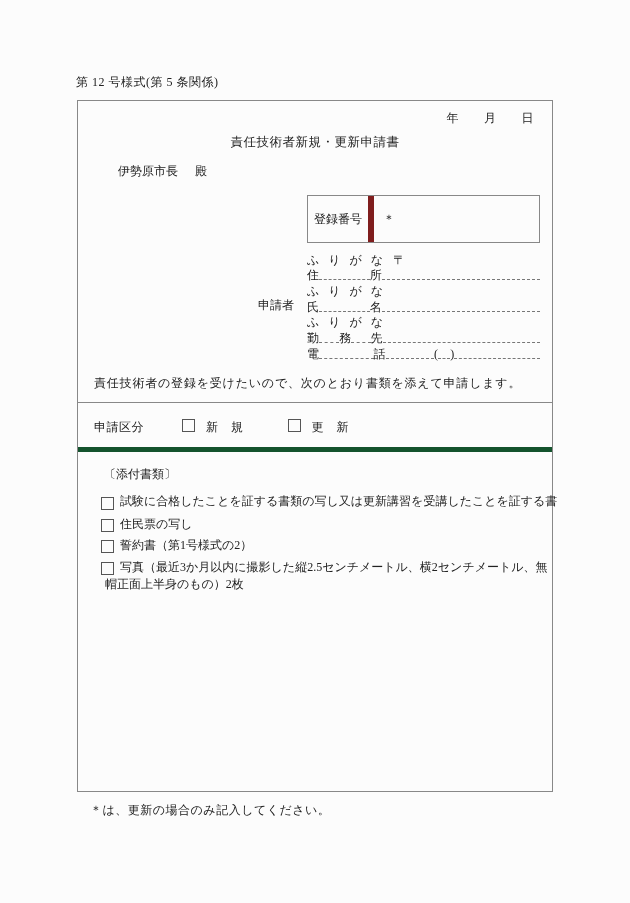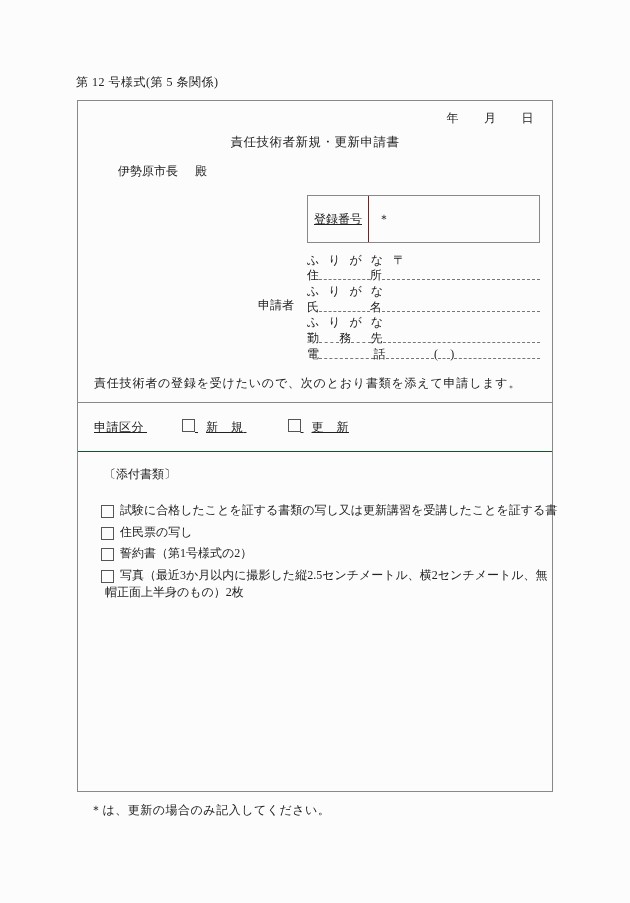--- a/index.html
+++ b/index.html
@@ -11,50 +11,50 @@
     font-size:12px;
     position:relative;
     overflow:hidden;
   }
   .form-number{position:absolute;left:76px;top:74px;font-size:12px;letter-spacing:.5px;}
   .main-box{
     position:absolute;left:77px;top:100px;width:474px;height:690px;
     border:1px solid #888;background:transparent;
   }
   .sec1{position:relative;height:301px;border-bottom:1px solid #888;}
-  .sec2{position:relative;height:49px;border-bottom:1px solid #14532d;text-decoration:underline;}
+  .sec2{position:relative;height:49px;border-bottom:5px solid #14532d;}
   .sec3{position:relative;}
   .date-line{position:absolute;right:18px;top:9px;letter-spacing:.5px;}
   .form-title{position:absolute;top:33px;left:0;width:100%;text-align:center;font-size:12.5px;letter-spacing:.5px;}
   .addressee{position:absolute;left:40px;top:62px;}
   .addressee .honorific{margin-left:17px;}
   .regbox{
     position:absolute;left:229px;top:94px;width:233px;height:48px;
     border:1px solid #888;display:flex;box-sizing:border-box;
   }
-  .regbox-label{width:60px;border-right:1px solid #7f1d1d;display:flex;align-items:center;justify-content:center;text-decoration:underline;}
+  .regbox-label{width:60px;border-right:6px solid #7f1d1d;display:flex;align-items:center;justify-content:center;}
   .regbox-value{flex:1;display:flex;align-items:center;padding-left:9px;}
   .applicant-label{position:absolute;left:180px;top:196px;}
   .applicant-rows{position:absolute;left:229px;top:150px;width:233px;}
   .app-row{display:flex;align-items:flex-end;height:15.7px;}
   .app-row .ch{line-height:14px;}
   .app-row .dash{border-bottom:1px dashed #777;margin-bottom:2px;height:3px;}
   .app-row .gap{display:inline-block;height:1px;}
   .statement{position:absolute;left:16px;top:274px;white-space:nowrap;letter-spacing:.8px;}
   .checkbox{display:inline-block;width:11px;height:11px;border:1px solid #555;vertical-align:-1px;background:transparent;}
   .sec2{padding:16px 0 0 16px;box-sizing:border-box;}
   .cat-label{letter-spacing:.5px;}
   .cb1{margin-left:35px;}
   .cat-opt{margin-left:8px;letter-spacing:.5px;}
   .cb2{margin-left:41px;}
   .sec3{padding-top:14px;}
   .att-header{padding-left:26px;line-height:16px;}
   .att-item{position:relative;padding-left:42px;white-space:nowrap;}
   .att-item{margin-top:4px;}
-  .att-item:first-of-type{margin-top:20px;}
+  .att-item:first-of-type{margin-top:12px;font-family:Liberation Mono, monospace;}
   .att-item .checkbox{position:absolute;left:23px;top:3px;}
   .att-line{line-height:17.5px;}
   .att-line.wrap{margin-left:-15px;}
   .att-close{position:absolute;left:391px;top:0;line-height:17.5px;}
   .footnote{position:absolute;left:90px;top:802px;letter-spacing:.5px;}
 </style>
 </head>
 <body>
 
 <div class="form-number">第 12 号様式(第 5 条関係)</div>

